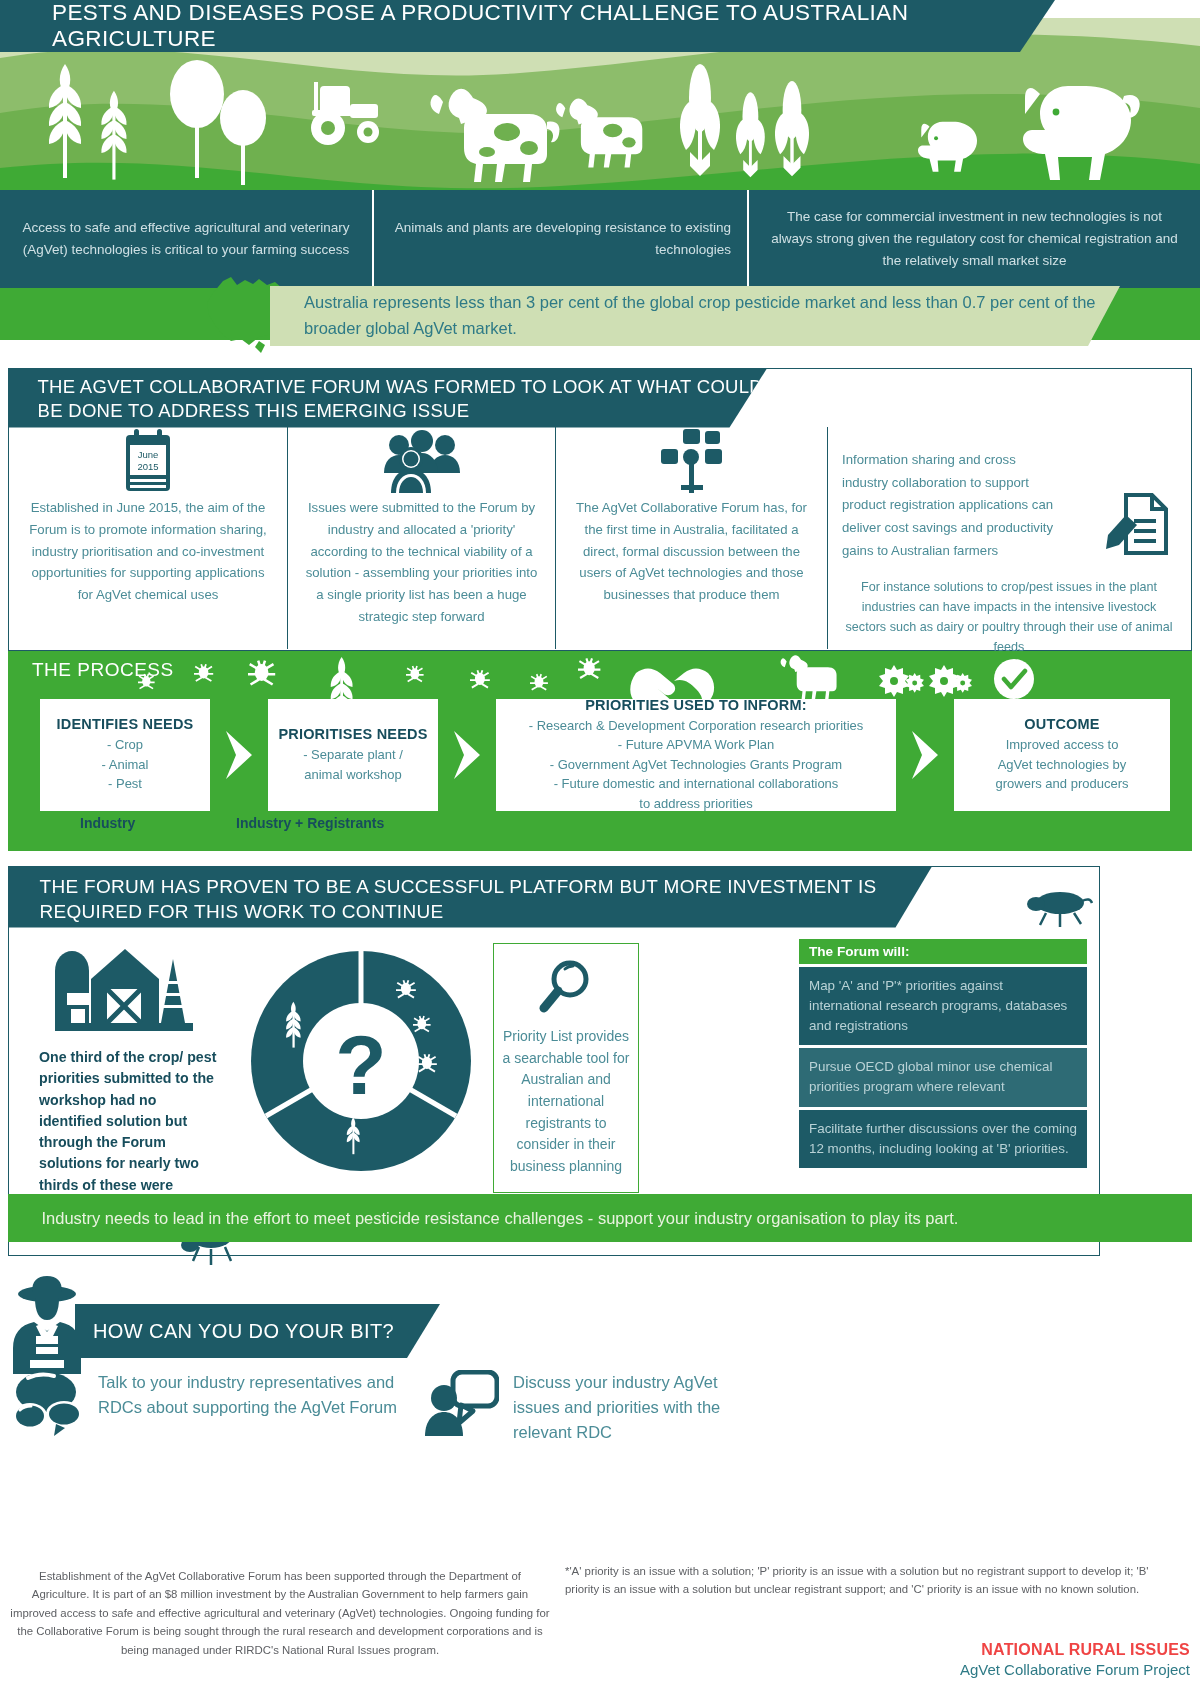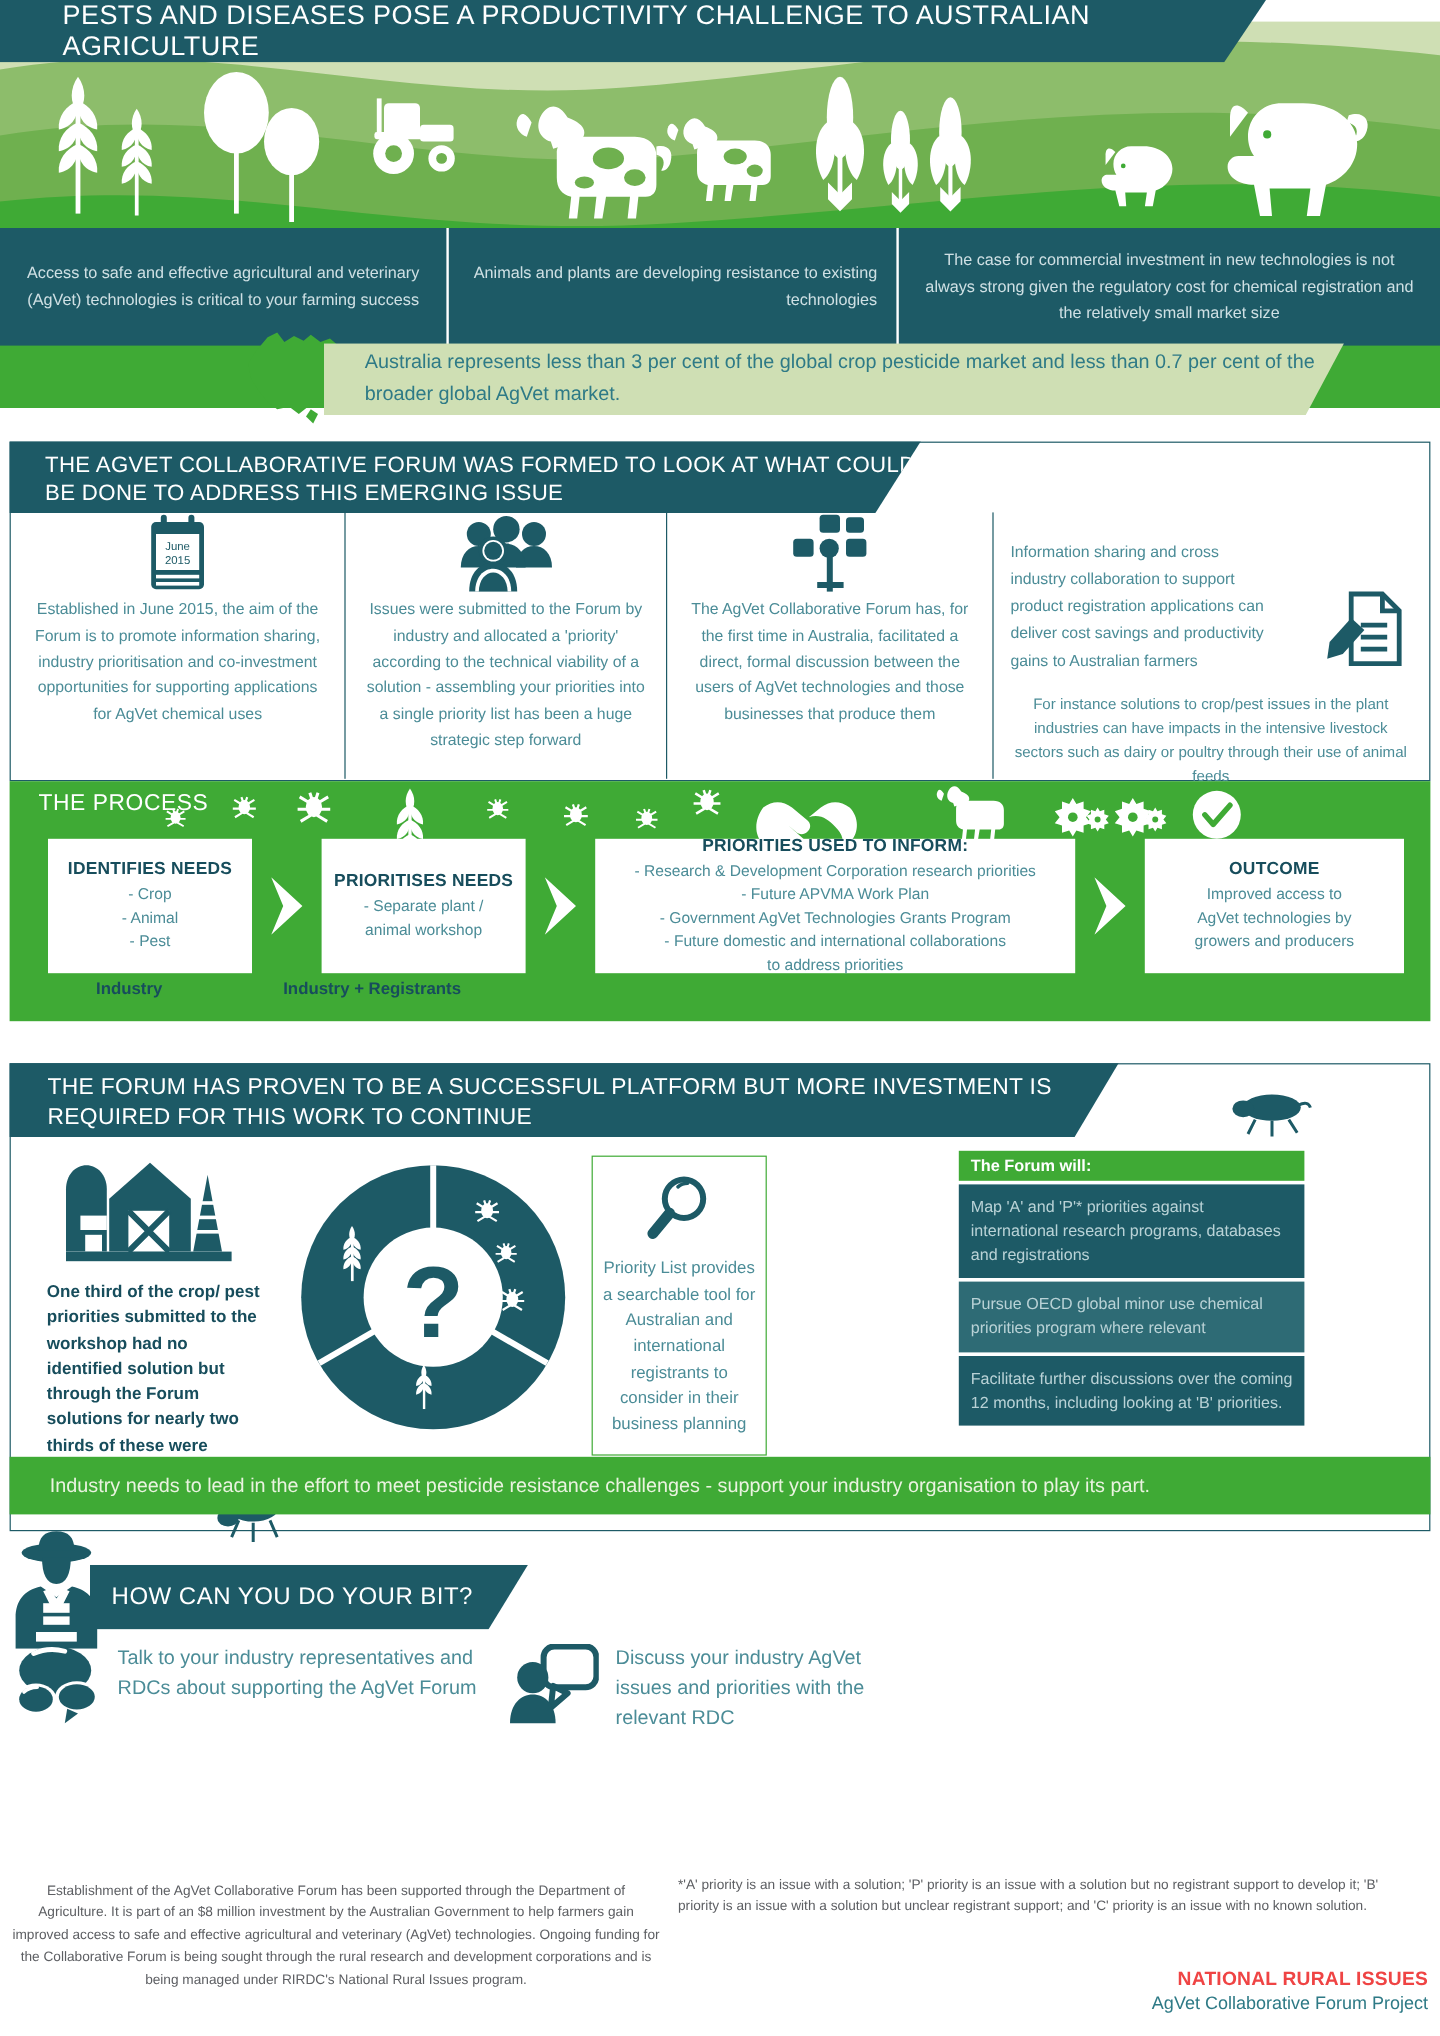--- a/index.html
+++ b/index.html
@@ -93,22 +93,22 @@
   .p1 { flex: 0 0 170px; }
   .p2 { flex: 0 0 170px; }
   .p3 { flex: 0 0 400px; }
   .p4 { flex: 1; }
   .proc-foot { position: absolute; left: 32px; top: 164px; width: 1130px; height: 26px; }
   .proc-foot span { position: absolute; color: #174d5c; font-size: 14px; font-weight: 700; }
   .pf1 { left: 40px; }
   .pf2 { left: 196px; }
 
   
-  #sec4 { position: absolute; left: 8px; top: 866px; width: 1184px; height: 390px;
-          border: 1.5px solid #1d5a66; margin-top: 20px; }
+  #sec4 { position: absolute; left: 8px; top: 866px; width: 1092px; height: 390px;
+          border: 1.5px solid #1d5a66; }
   .s4-banner {
     position: absolute; left: -1.5px; top: -1.5px; width: 925px; height: 62px;
     background: #1d5a66;
     clip-path: polygon(0 0, 925px 0, 888px 62px, 0 62px);
     padding: 8px 0 0 32px;
   }
   .s4-banner span { display:block; color:#fff; font-size: 19px; line-height:1.32; letter-spacing:.3px;}
   .s4-body { position: absolute; left: 0; top: 62px; width: 1181px; height: 264px; }
   .farm-ic { position: absolute; left: 40px; top: 12px; }
   .onethird { position: absolute; left: 30px; top: 118px; width: 180px;

